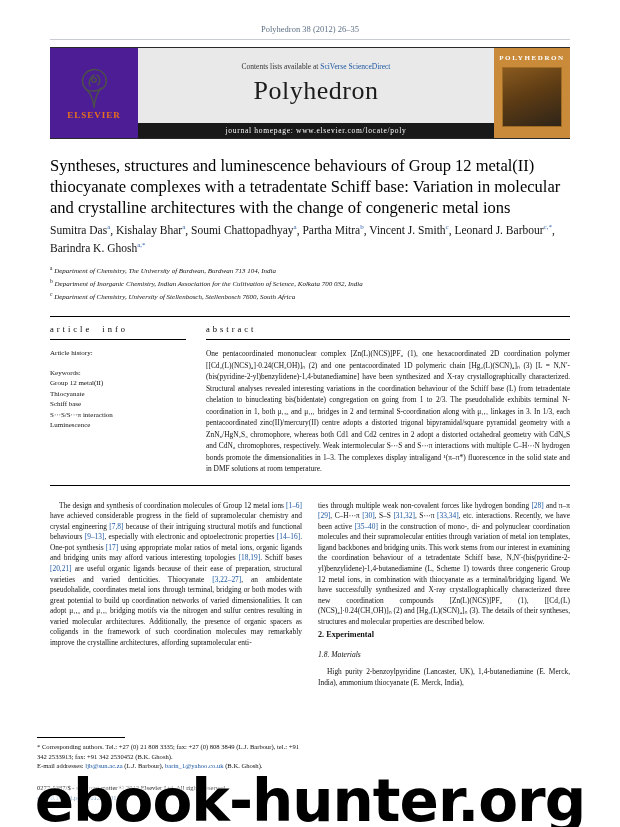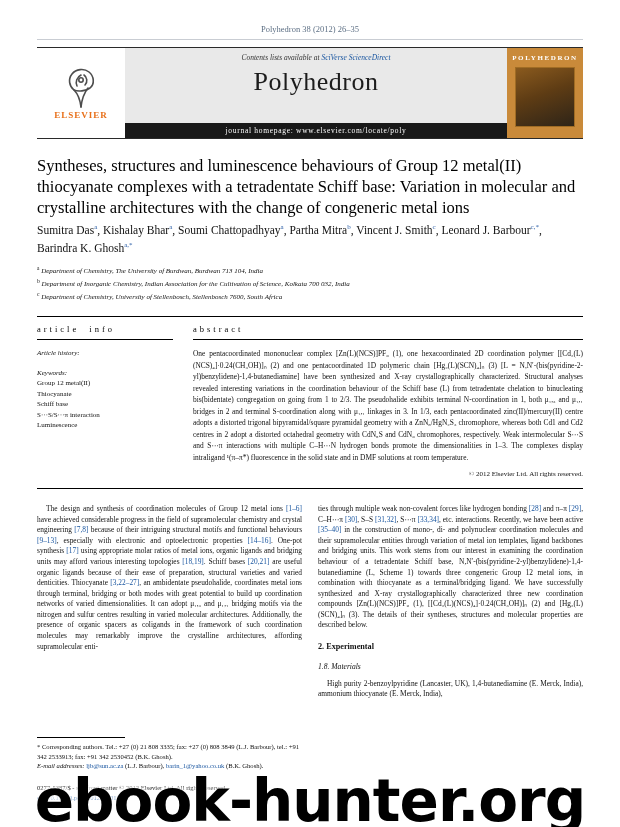--- a/index.html
+++ b/index.html
@@ -1,30 +1,30 @@
 <!DOCTYPE html>
 <html><head>
 <meta charset="utf-8">
 <style>
   html,body{margin:0;padding:0;}
   body{width:620px;height:827px;background:#ffffff;position:relative;overflow:hidden;
        font-family:"Liberation Serif",serif;color:#111;}
-  .page{position:absolute;inset:0;padding:0 37px;box-sizing:border-box;}
+  .page{position:absolute;inset:0;padding:0 50px;box-sizing:border-box;}
 
   
   .top-ref{margin-top:24px;text-align:center;font-size:8.5px;color:#5e7085;}
   .top-rule{margin-top:5px;border-bottom:1px solid #c9cdd3;}
 
   
   .masthead{margin-top:7px;height:92px;display:flex;background:#e9e9e9;
             border-top:1.5px solid #2a2a2a;border-bottom:1.5px solid #2a2a2a;box-sizing:border-box;}
-  .mast-left{width:88px;background:#ffffff;display:flex;flex-direction:column;align-items:center;justify-content:center;}
+  .mast-left{width:88px;background:#4c1d95;display:flex;flex-direction:column;align-items:center;justify-content:center;}
   .els-label{font-size:9px;color:#e8701a;letter-spacing:1px;font-weight:bold;margin-top:2px;}
   .mast-center{flex:1;display:flex;flex-direction:column;align-items:center;position:relative;}
-  .contents-line{margin-top:5px;font-size:7.5px;color:#333;font-style:italic;}
+  .contents-line{margin-top:14px;font-size:7.5px;color:#333;}
   .contents-line .link{color:#1a56a0;}
   .journal-name{font-size:26px;color:#1c1c1c;margin-top:5px;letter-spacing:0.5px;}
   .homepage-bar{position:absolute;bottom:0;left:0;right:0;background:#191919;color:#fff;
                 font-size:7.5px;text-align:center;line-height:15px;height:15px;letter-spacing:0.7px;}
   .mast-right{width:76px;background:#c98a3a;display:flex;flex-direction:column;align-items:center;padding-top:6px;box-sizing:border-box;}
   .cover-title{color:#fff;font-size:7px;letter-spacing:1.6px;font-weight:bold;}
   .cover-art{margin-top:5px;width:58px;height:58px;
              background:linear-gradient(160deg,#8a5a1e 0%,#5e3c14 45%,#2e2418 100%);
              border:1px solid #a06c24;}
 
@@ -36,32 +36,32 @@
   .affils sup{font-style:normal;font-size:5.5px;}
 
   
   .info-abstract{margin-top:13px;border-top:1px solid #000;border-bottom:1px solid #000;
                  display:flex;gap:20px;padding:0 0 10px;}
   .info-col{width:136px;flex:none;}
   .abs-col{flex:1;}
   .sec-head{font-size:8.5px;letter-spacing:3px;word-spacing:5px;color:#000;
             padding:7px 0 5px;border-bottom:1px solid #000;margin-bottom:8px;}
   .info-small{font-size:7px;line-height:1.5;}
-  .lab{font-style:italic;}
+  .lab{}
   .kw-label{margin-top:9px;}
   .abs-text{font-size:7.4px;line-height:1.55;text-align:justify;}
   .abs-copy{margin-top:7px;text-align:right;font-size:7px;}
 
   
   .body-cols{margin-top:15px;display:flex;gap:16px;}
   .col{width:265px;font-size:7.4px;line-height:1.43;text-align:justify;}
   .col h2{font-size:8.2px;margin:0 0 7px;font-weight:bold;text-align:left;}
   .col h3{font-size:7.6px;margin:9px 0 6px;font-style:italic;font-weight:normal;text-align:left;}
   .col p{margin:0;}
-  .col p + h2{margin-top:10px;}
+  .col p + h2{margin-top:2px;}
   .col .indent{text-indent:9px;}
   .cite{color:#1a56a0;}
   .link{color:#1a56a0;}
 
   
   .footnote-block{position:absolute;left:37px;width:265px;bottom:56px;font-size:6.6px;line-height:1.45;}
   .fn-rule{width:88px;border-top:1px solid #000;margin-bottom:4px;}
   .imprint{position:absolute;left:37px;bottom:24px;font-size:6.6px;line-height:1.5;}
 
   
@@ -124,21 +124,20 @@
             <div>Thiocyanate</div>
             <div>Schiff base</div>
             <div>S⋯S/S⋯π interaction</div>
             <div>Luminescence</div>
           </div>
       </div>
     </div>
     <div class="abs-col">
       <div class="sec-head">abstract</div>
       <div class="abs-text">One pentacoordinated mononuclear complex [Zn(L)(NCS)]PF₆ (1), one hexacoordinated 2D coordination polymer [[Cd₂(L)(NCS)₄]·0.24(CH₃OH)]ₙ (2) and one pentacoordinated 1D polymeric chain [Hg₂(L)(SCN)₄]ₙ (3) [L = N,N′-(bis(pyridine-2-yl)benzylidene)-1,4-butanediamine] have been synthesized and X-ray crystallographically characterized. Structural analyses revealed interesting variations in the coordination behaviour of the Schiff base (L) from tetradentate chelation to binucleating bis(bidentate) congregation on going from 1 to 2/3. The pseudohalide exhibits terminal N-coordination in 1, both μ₁,₃ and μ₁,₁ bridges in 2 and terminal S-coordination along with μ₁,₁ linkages in 3. In 1/3, each pentacoordinated zinc(II)/mercury(II) centre adopts a distorted trigonal bipyramidal/square pyramidal geometry with a ZnN₅/HgN₂S₃ chromophore, whereas both Cd1 and Cd2 centres in 2 adopt a distorted octahedral geometry with CdN₅S and CdN₆ chromophores, respectively. Weak intermolecular S⋯S and S⋯π interactions with multiple C–H⋯N hydrogen bonds promote the dimensionalities in 1–3. The complexes display intraligand ¹(π–π*) fluorescence in the solid state and in DMF solutions at room temperature.</div>
-      <div class="abs-copy">© 2012 Elsevier Ltd. All rights reserved.</div>
     </div>
   </div>
 
   <div class="body-cols">
     <div class="col" id="col-left">
         <p class="indent">The design and synthesis of coordination molecules of Group 12 metal ions <span class="cite">[1–6]</span> have achieved considerable progress in the field of supramolecular chemistry and crystal engineering <span class="cite">[7,8]</span> because of their intriguing structural motifs and functional behaviours <span class="cite">[9–13]</span>, especially with electronic and optoelectronic properties <span class="cite">[14–16]</span>. One-pot synthesis <span class="cite">[17]</span> using appropriate molar ratios of metal ions, organic ligands and bridging units may afford various interesting topologies <span class="cite">[18,19]</span>. Schiff bases <span class="cite">[20,21]</span> are useful organic ligands because of their ease of preparation, structural varieties and varied denticities. Thiocyanate <span class="cite">[3,22–27]</span>, an ambidentate pseudohalide, coordinates metal ions through terminal, bridging or both modes with great potential to build up coordination networks of varied dimensionalities. It can adopt μ₁,₃ and μ₁,₁ bridging motifs via the nitrogen and sulfur centres resulting in varied molecular architectures. Additionally, the presence of organic spacers as coligands in the framework of such coordination molecules may remarkably improve the crystalline architectures, affording supramolecular enti-</p>
       </div>
     <div class="col" id="col-right">
         <p>ties through multiple weak non-covalent forces like hydrogen bonding <span class="cite">[28]</span> and π–π <span class="cite">[29]</span>, C–H⋯π <span class="cite">[30]</span>, S–S <span class="cite">[31,32]</span>, S⋯π <span class="cite">[33,34]</span>, etc. interactions. Recently, we have been active <span class="cite">[35–40]</span> in the construction of mono-, di- and polynuclear coordination molecules and their supramolecular entities through variation of metal ion templates, ligand backbones and bridging units. This work stems from our interest in examining the coordination behaviour of a tetradentate Schiff base, N,N′-(bis(pyridine-2-yl)benzylidene)-1,4-butanediamine (L, Scheme 1) towards three congeneric Group 12 metal ions, in combination with thiocyanate as a terminal/bridging ligand. We have successfully synthesized and X-ray crystallographically characterized three new coordination compounds [Zn(L)(NCS)]PF₆ (1), [[Cd₂(L)(NCS)₄]·0.24(CH₃OH)]ₙ (2) and [Hg₂(L)(SCN)₄]ₙ (3). The details of their syntheses, structures and molecular properties are described below.</p>
         <h2>2. Experimental</h2>

